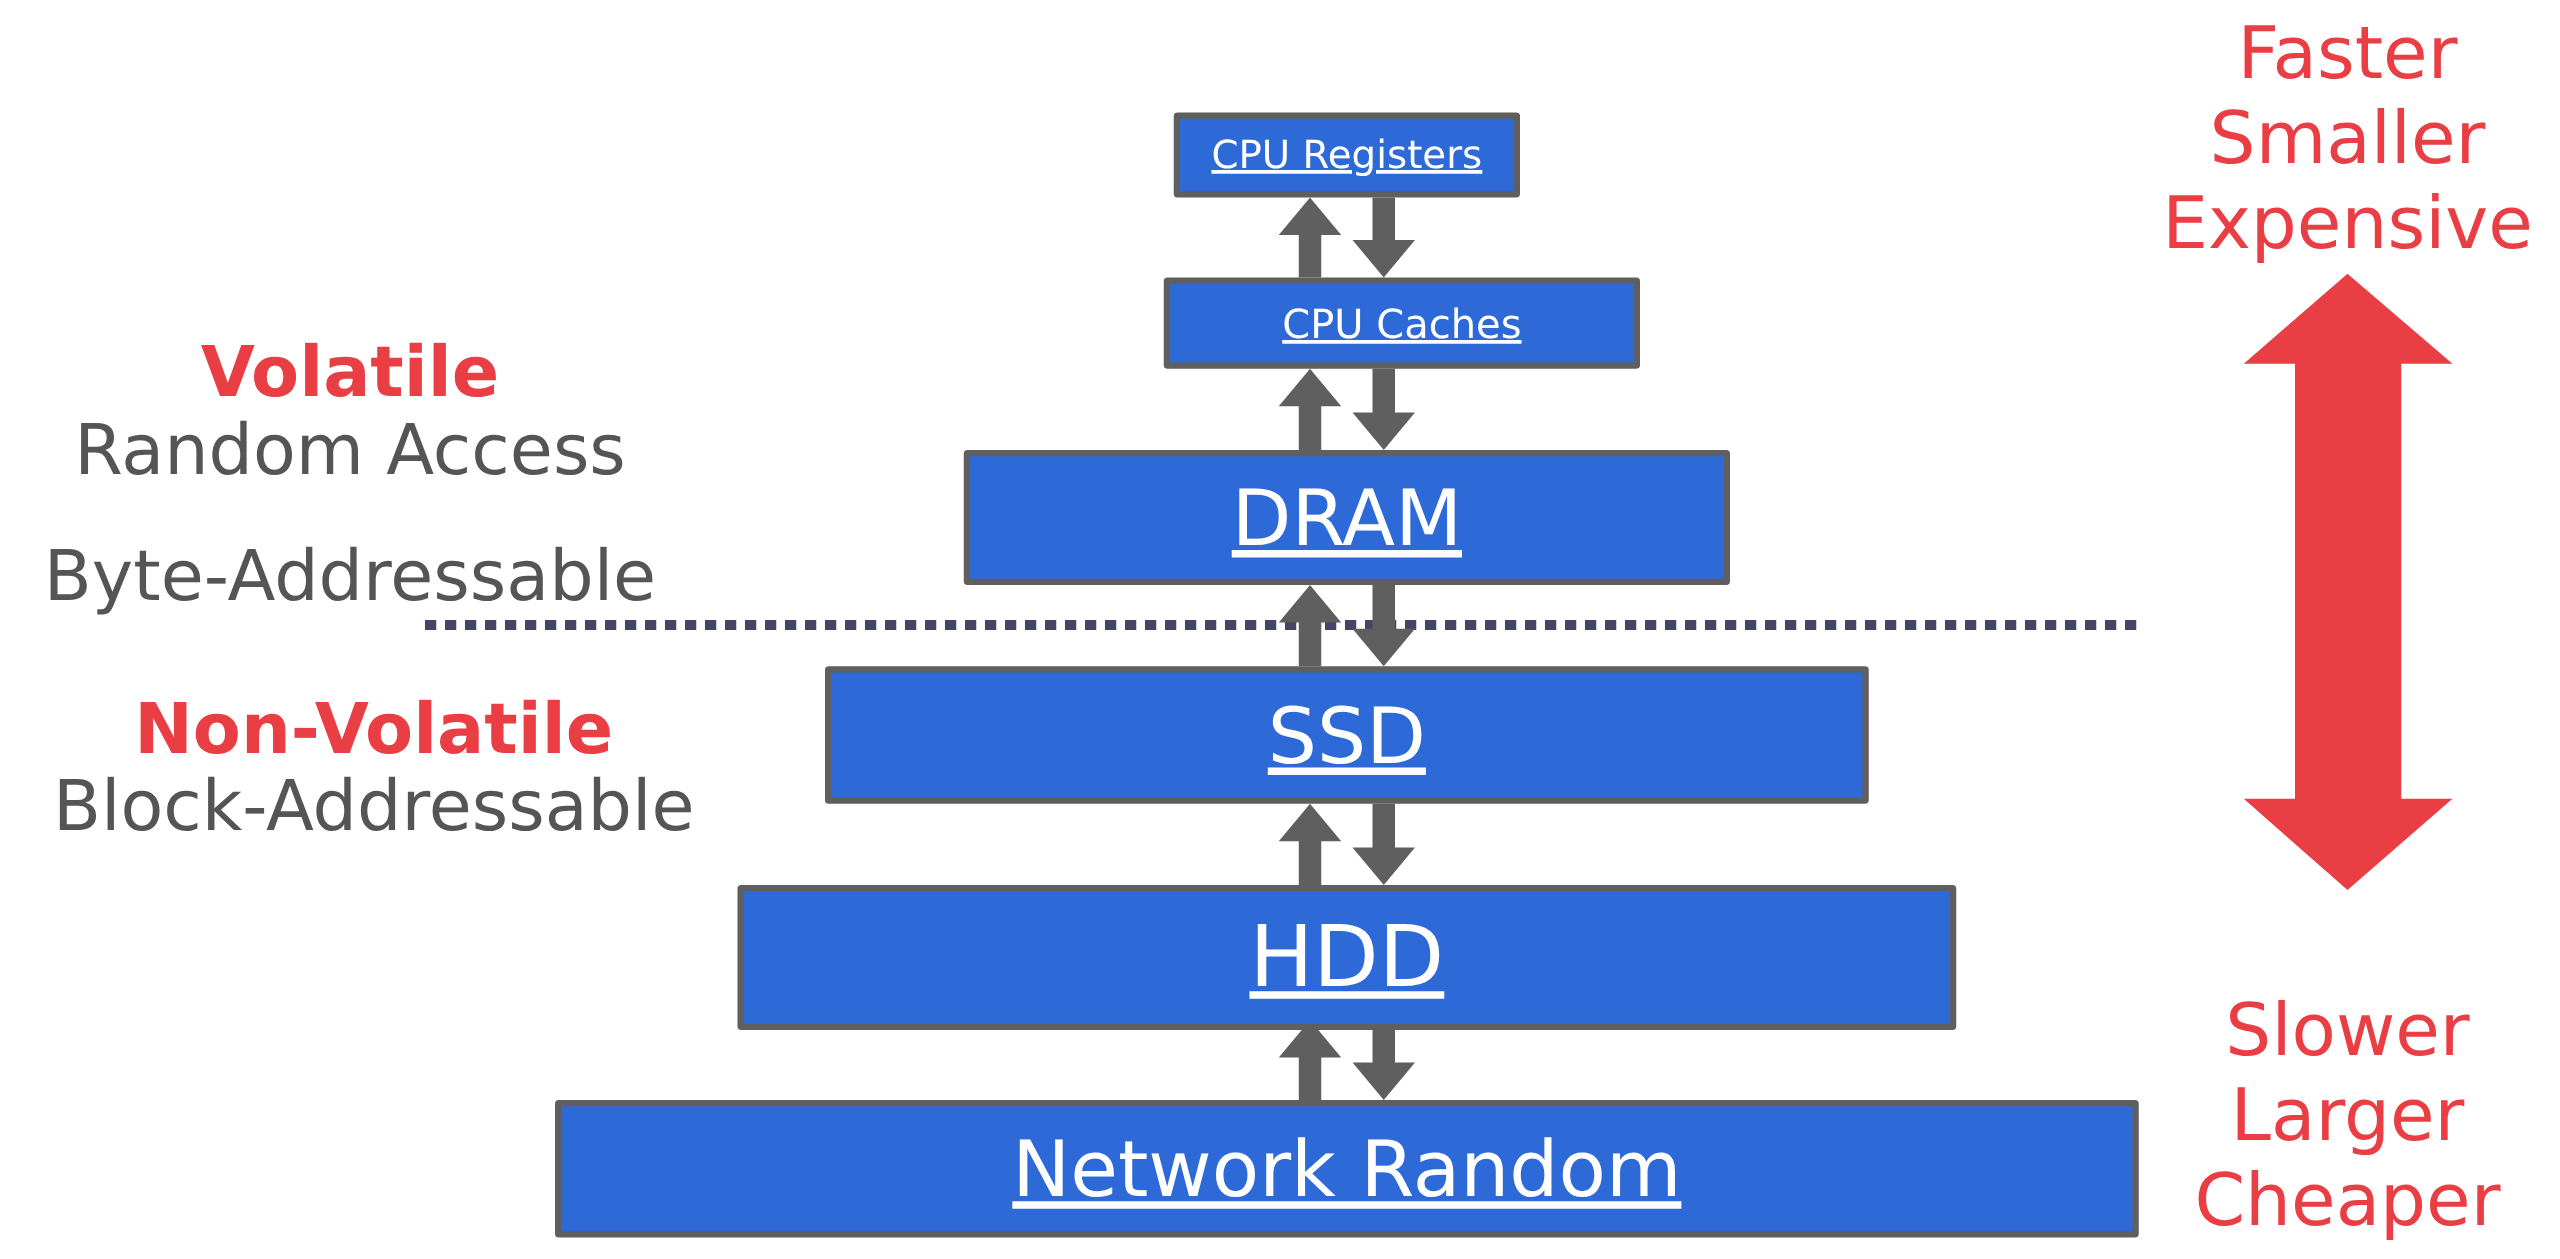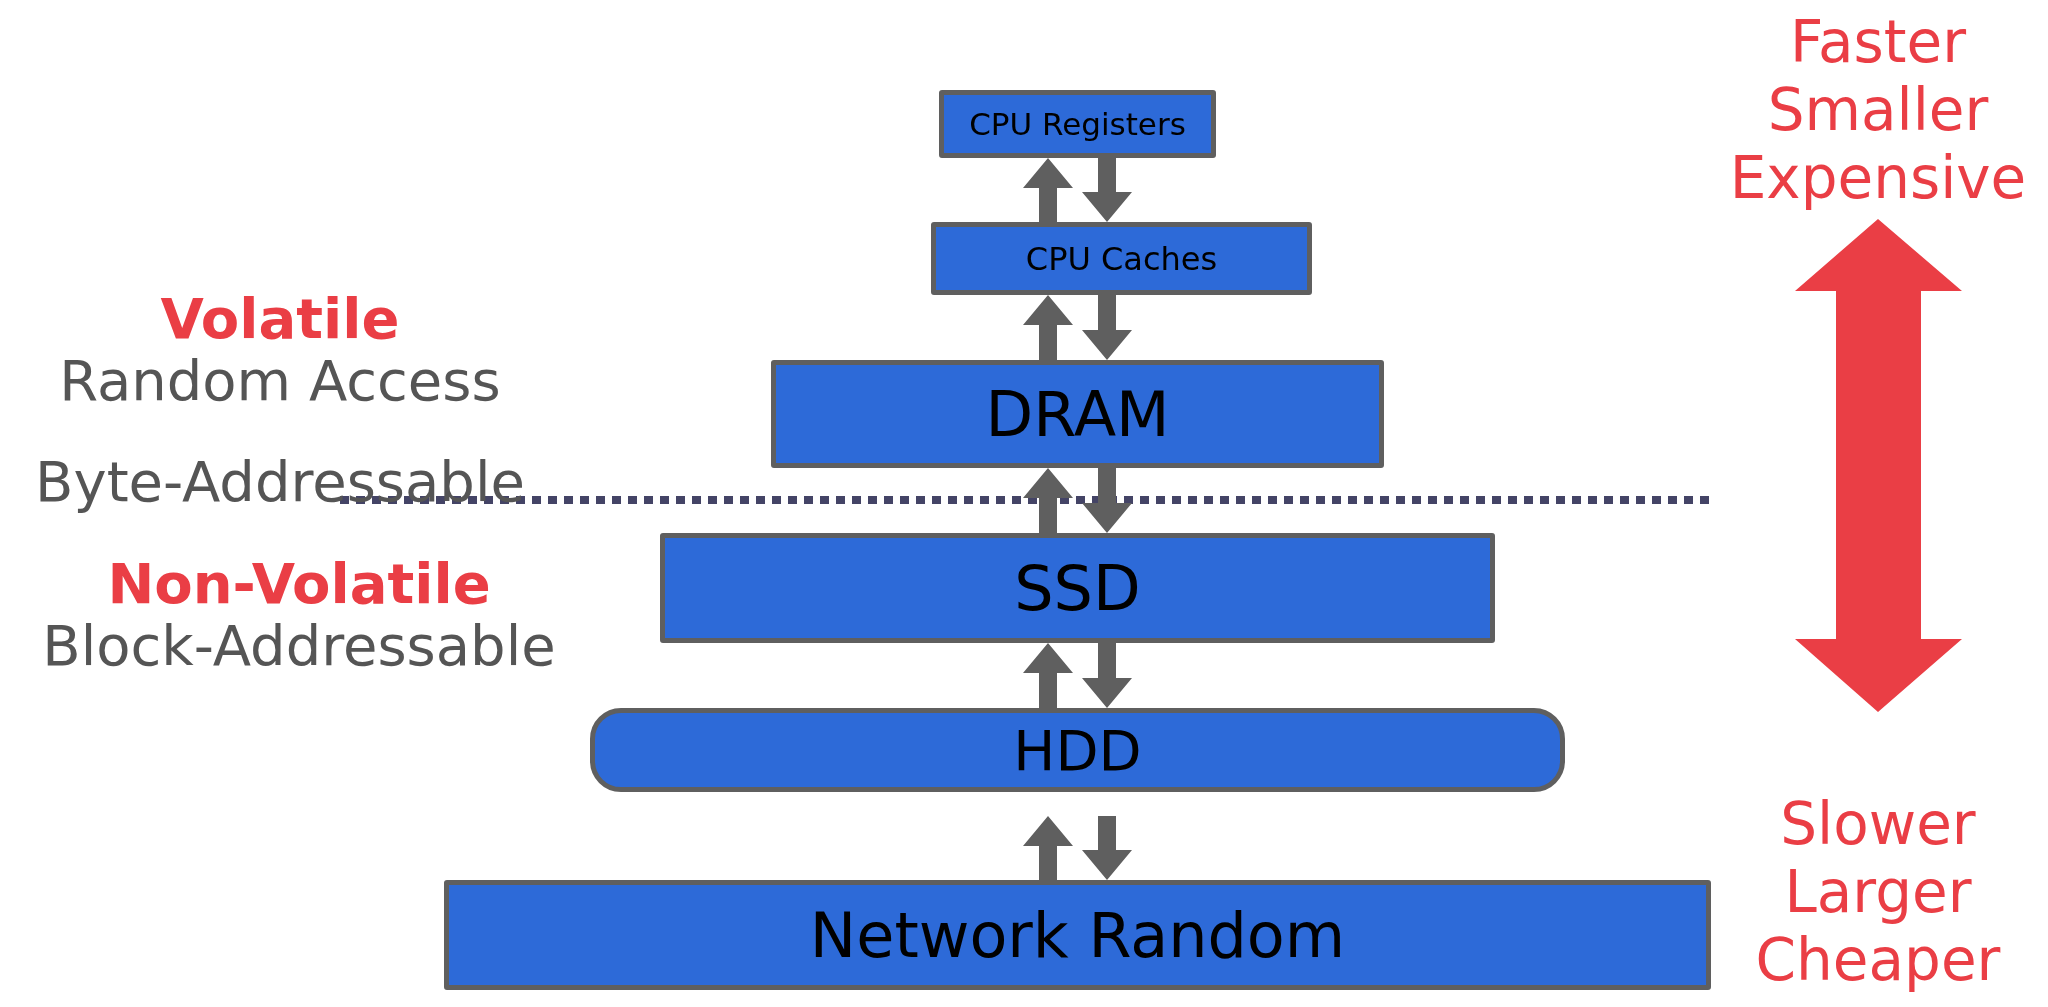--- a/index.html
+++ b/index.html
@@ -1,17 +1,17 @@
 <!DOCTYPE html>
 <html><head>
 <meta charset="utf-8">
 <style>
   html,body{margin:0;padding:0;background:#ffffff;}
   body{width:2048px;height:1007px;position:relative;overflow:hidden;font-family:"DejaVu Sans",sans-serif;}
-  .box{position:absolute;box-sizing:border-box;background:#2d6ad8;border:5px solid #5f5f5f;border-radius:3px;color:#000000;display:flex;align-items:center;justify-content:center;}
+  .box{position:absolute;box-sizing:border-box;background:#2d6ad8;border:5px solid #5f5f5f;border-radius:3px;color:#ffffff;display:flex;align-items:center;justify-content:center;text-decoration:underline;}
   .lbl{position:absolute;text-align:center;line-height:1.0;}
   .red{color:#ea3e45;}
   .grey{color:#555555;}
   svg{position:absolute;left:0;top:0;}
 </style>
 </head>
 <body>
 
 <svg width="2048" height="1007">
   <line x1="340" y1="500" x2="1711" y2="500" stroke="#444466" stroke-width="8" stroke-dasharray="9,7"></line>
@@ -37,29 +37,29 @@
   </div>
 <div class="box" style="left:931px;top:222px;width:381px;height:73px;font-size:32px;">
     <span>CPU Caches</span>
   </div>
 <div class="box" style="left:771px;top:360px;width:613px;height:108px;font-size:62px;">
     <span>DRAM</span>
   </div>
 <div class="box" style="left:660px;top:533px;width:835px;height:110px;font-size:62px;">
     <span>SSD</span>
   </div>
-<div class="box" style="left:590px;top:708px;width:975px;height:84px;font-size:56px;border-radius:31px;">
+<div class="box" style="left:590px;top:708px;width:975px;height:116px;font-size:68px;">
     <span>HDD</span>
   </div>
 <div class="box" style="left:444px;top:880px;width:1267px;height:110px;font-size:62px;">
     <span>Network Random</span>
   </div>
 
 <div class="lbl" style="left:0;width:560px;top:268px;">
-  <div class="red" style="font-size:56px;font-weight:bold;line-height:62px;margin-top:20px;">Volatile</div>
+  <div class="red" style="font-size:56px;font-weight:bold;line-height:62px;">Volatile</div>
   <div class="grey" style="font-size:56px;line-height:62px;">Random Access</div>
   <div class="grey" style="font-size:56px;line-height:62px;margin-top:39px;">Byte-Addressable</div>
 </div>
 <div class="lbl" style="left:16px;width:566px;top:553px;">
   <div class="red" style="font-size:56px;font-weight:bold;line-height:62px;">Non-Volatile</div>
   <div class="grey" style="font-size:56px;line-height:62px;">Block-Addressable</div>
 </div>
 
 <div class="lbl red" style="left:1700px;width:356px;top:8px;font-size:58px;">
   <div style="line-height:68px;">Faster</div>

